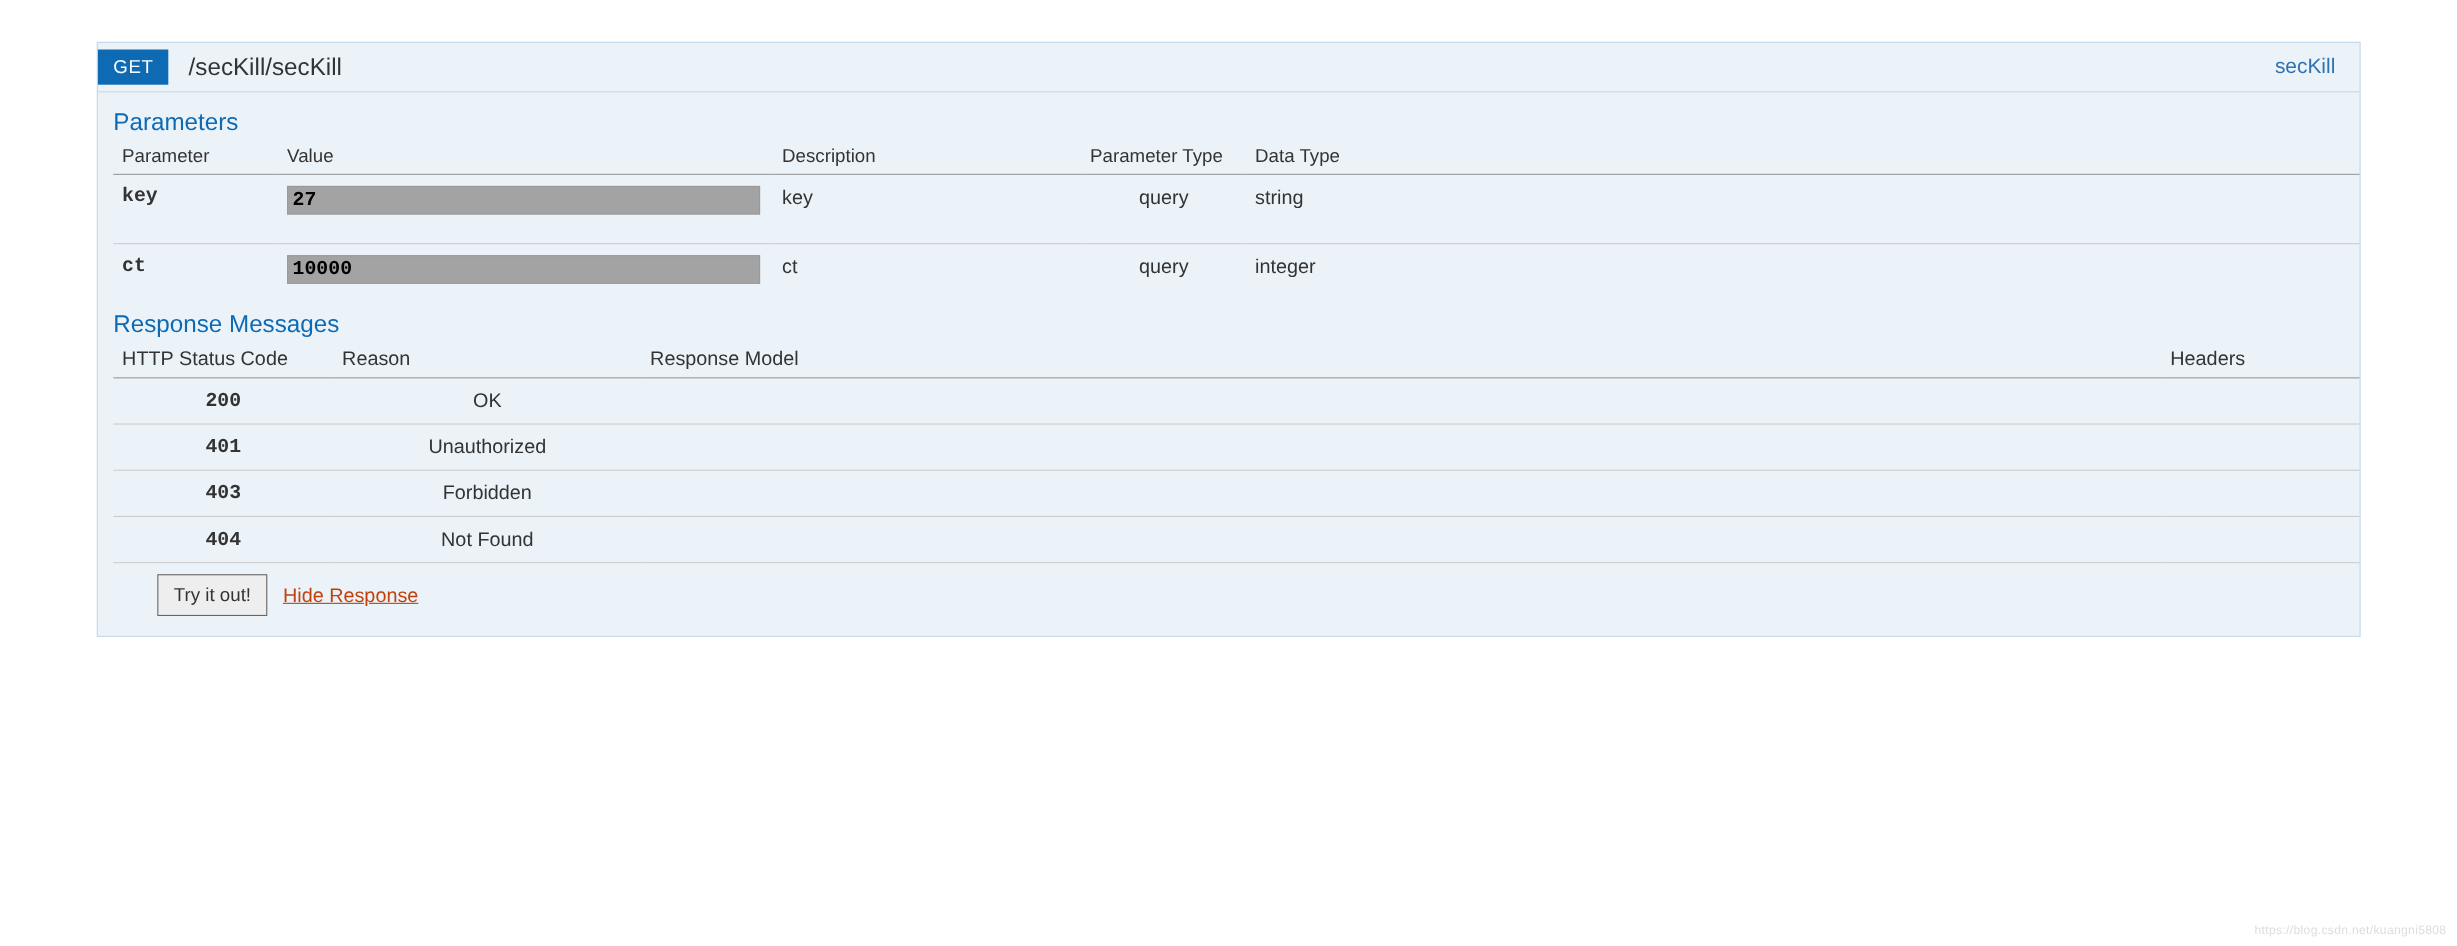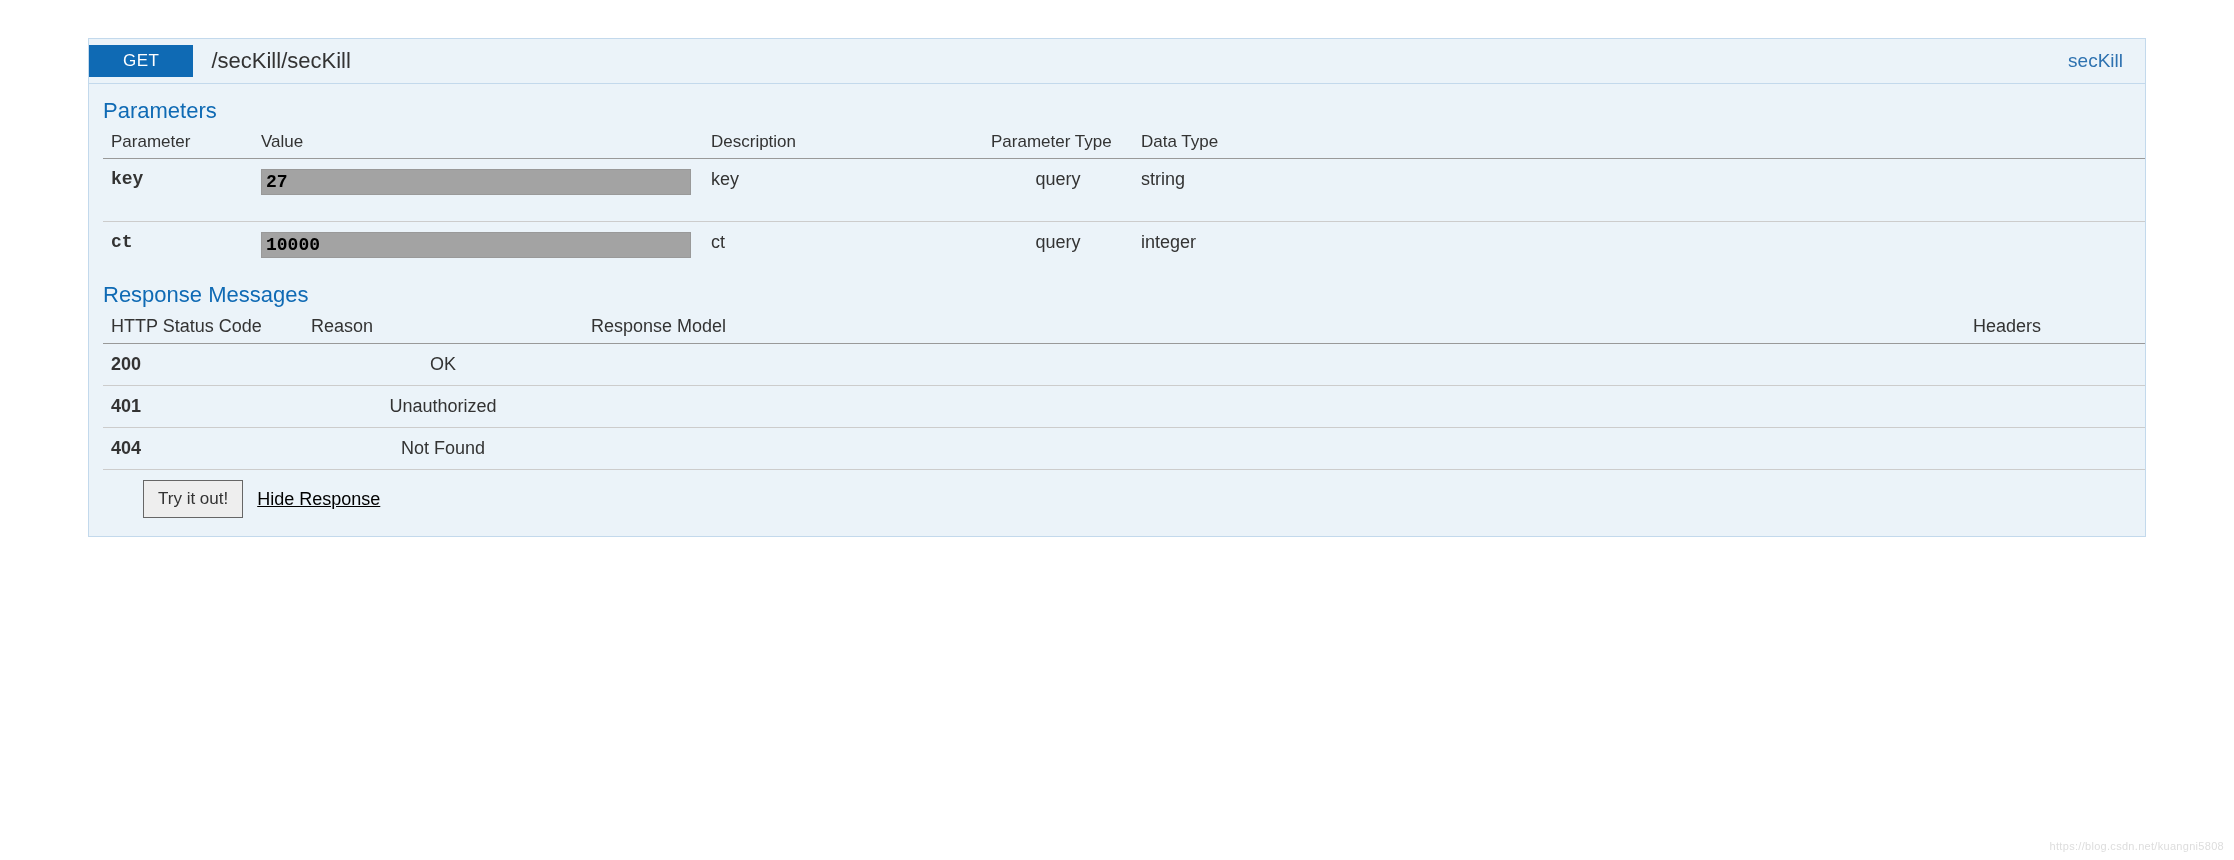--- a/index.html
+++ b/index.html
@@ -25,21 +25,21 @@
       align-items: center;
       padding: 6px 10px 6px 0;
       border-bottom: 1px solid #c3d9ec;
     }
     
     .method-badge {
       background: #0f6ab4;
       color: #ffffff;
       font-size: 17px;
       font-weight: 400;
-      padding: 6px 34px;
+      padding: 6px 14px;
       margin-left: 0;
       letter-spacing: 0.5px;
     }
     
     .path-text {
       font-size: 22px;
       color: #333333;
       margin-left: 18px;
       flex: 1;
     }
@@ -157,23 +157,24 @@
       border-bottom: 1px solid #cccccc;
     }
     
     .responses-table td {
       padding: 10px 8px;
       font-size: 18px;
       color: #333333;
     }
     
     .status-code {
-      font-family: Liberation Sans, sans-serif;
+      font-family: Liberation Mono, monospace;
       font-weight: 700;
       width: 200px;
+      text-align: center;
     }
     
     .reason-col {
       width: 280px;
       text-align: center;
     }
     
     .model-col {
       width: auto;
     }
@@ -194,21 +195,21 @@
       background: #eeeeee;
       border: 1px solid #666666;
       padding: 8px 14px;
       font-size: 17px;
       color: #333333;
       cursor: pointer;
       font-family: inherit;
     }
     
     .hide-response-link {
-      color: #000000;
+      color: #c2410c;
       text-decoration: underline;
       font-size: 18px;
       cursor: pointer;
     }
     
     .watermark {
       position: fixed;
       bottom: 8px;
       right: 10px;
       font-size: 11px;
@@ -279,20 +280,26 @@
           <td class="model-col"></td>
           <td class="headers-col"></td>
         </tr>
         <tr>
           <td class="status-code">401</td>
           <td class="reason-col">Unauthorized</td>
           <td class="model-col"></td>
           <td class="headers-col"></td>
         </tr>
         <tr>
+          <td class="status-code">403</td>
+          <td class="reason-col">Forbidden</td>
+          <td class="model-col"></td>
+          <td class="headers-col"></td>
+        </tr>
+        <tr>
           <td class="status-code">404</td>
           <td class="reason-col">Not Found</td>
           <td class="model-col"></td>
           <td class="headers-col"></td>
         </tr>
       </tbody>
     </table>
 
     <div class="actions-row">
       <button class="try-button">Try it out!</button>

